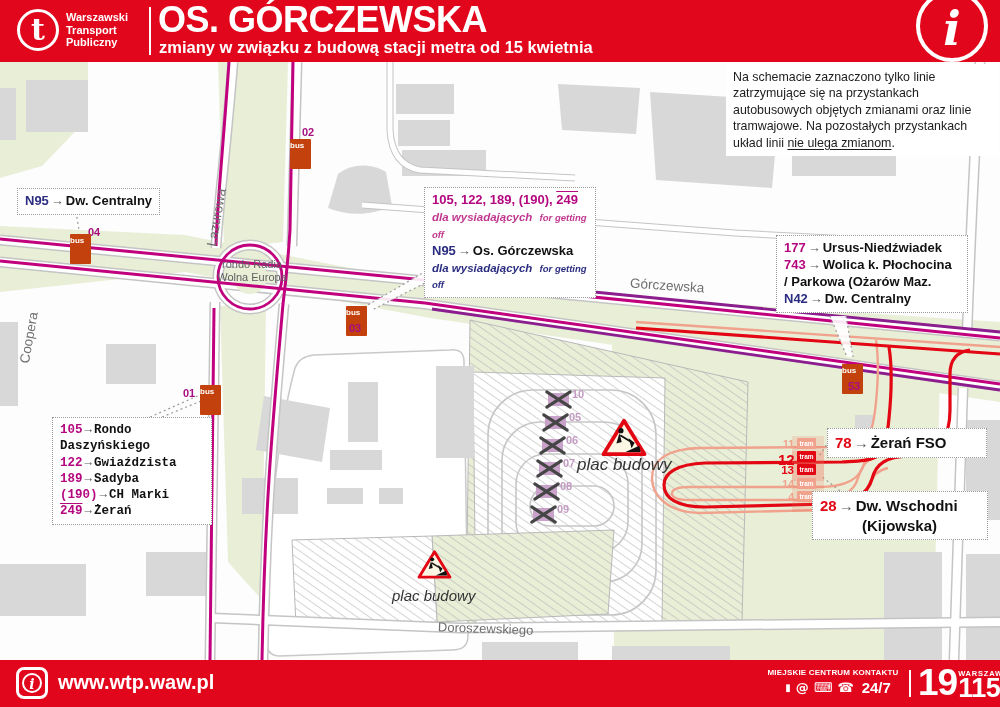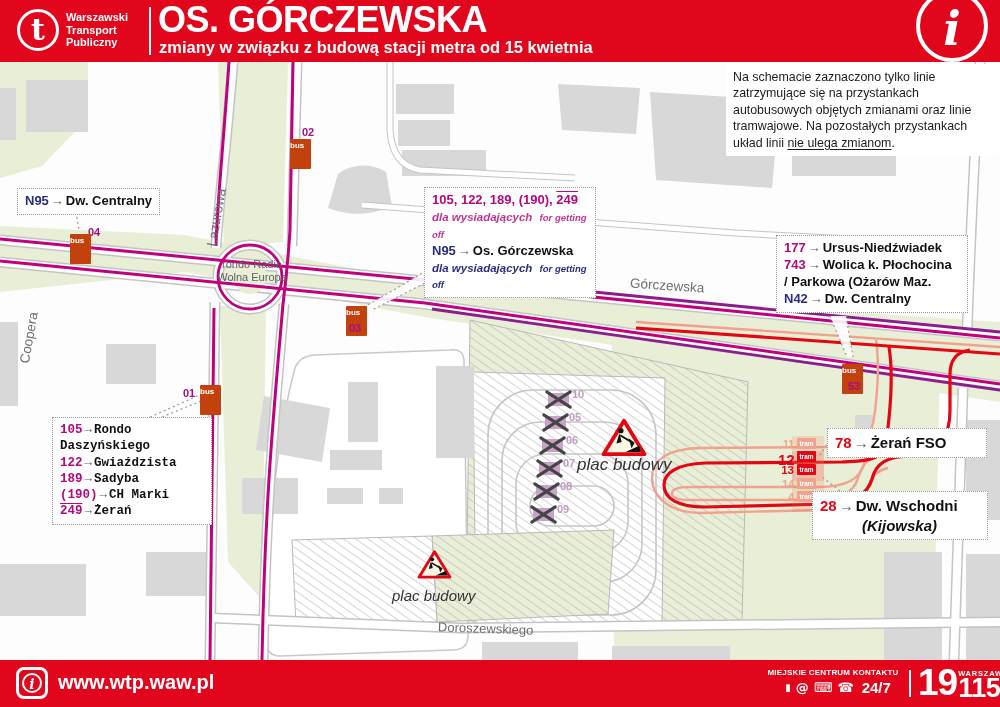--- a/index.html
+++ b/index.html
@@ -374,21 +374,21 @@
     <div><span class="rt-mag">(190)</span><span class="arrow">→</span><span>CH Marki</span></div>
     <div><span class="rt-mag ovl">249</span><span class="arrow">→</span><span>Żerań</span></div>
   </div>
 
   <div class="co" style="left:827px;top:428px;width:160px;font-size:15px;">
     <span class="rt-red">78</span><span class="arrow">→</span><span>Żerań FSO</span>
   </div>
 
   <div class="co" style="left:812px;top:491px;width:176px;font-size:15px;">
     <div><span class="rt-red">28</span><span class="arrow">→</span><span>Dw. Wschodni</span></div>
-    <div style="padding-left:42px;font-style:italic;">(Kijowska)</div>
+    <div style="padding-left:42px;">(Kijowska)</div>
   </div>
 
   
   <div class="note">
     <span>Na schemacie zaznaczono tylko linie zatrzymujące się na przystankach autobusowych objętych zmianami oraz linie tramwajowe. Na pozostałych przystankach układ linii </span><u>nie ulega zmianom</u><span>.</span>
   </div>
   </div>
 
   <div id="hdr">
     <div class="logo-circle">t</div>

